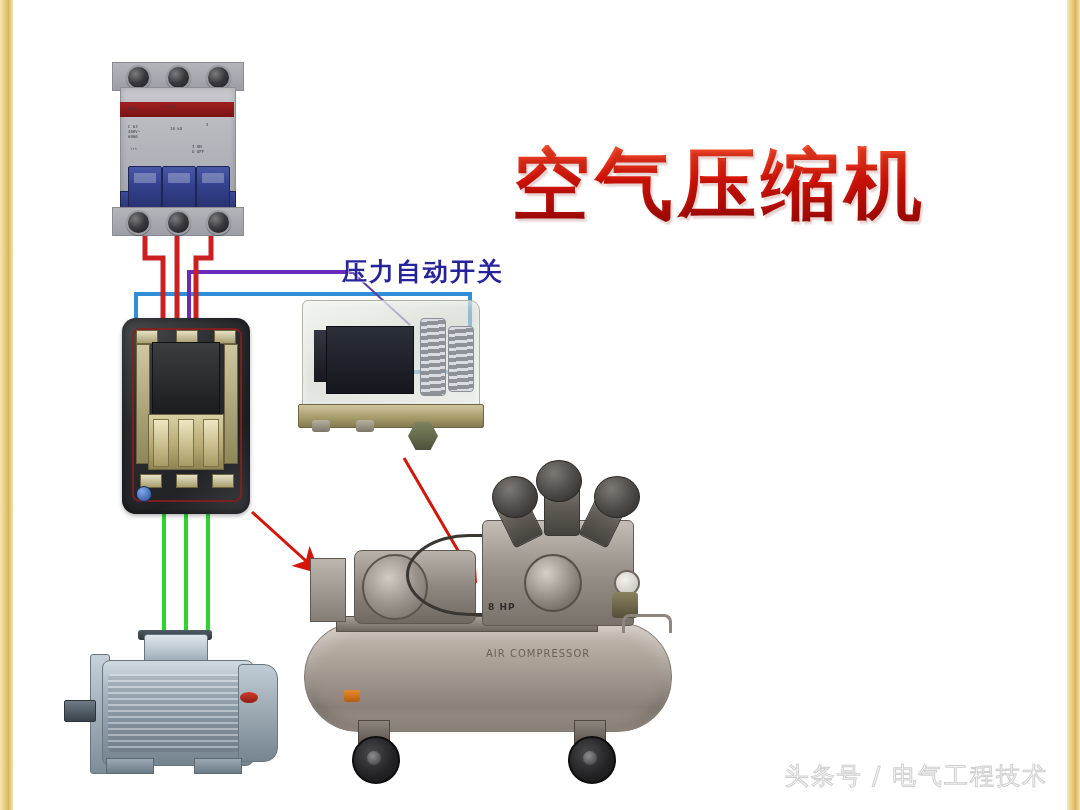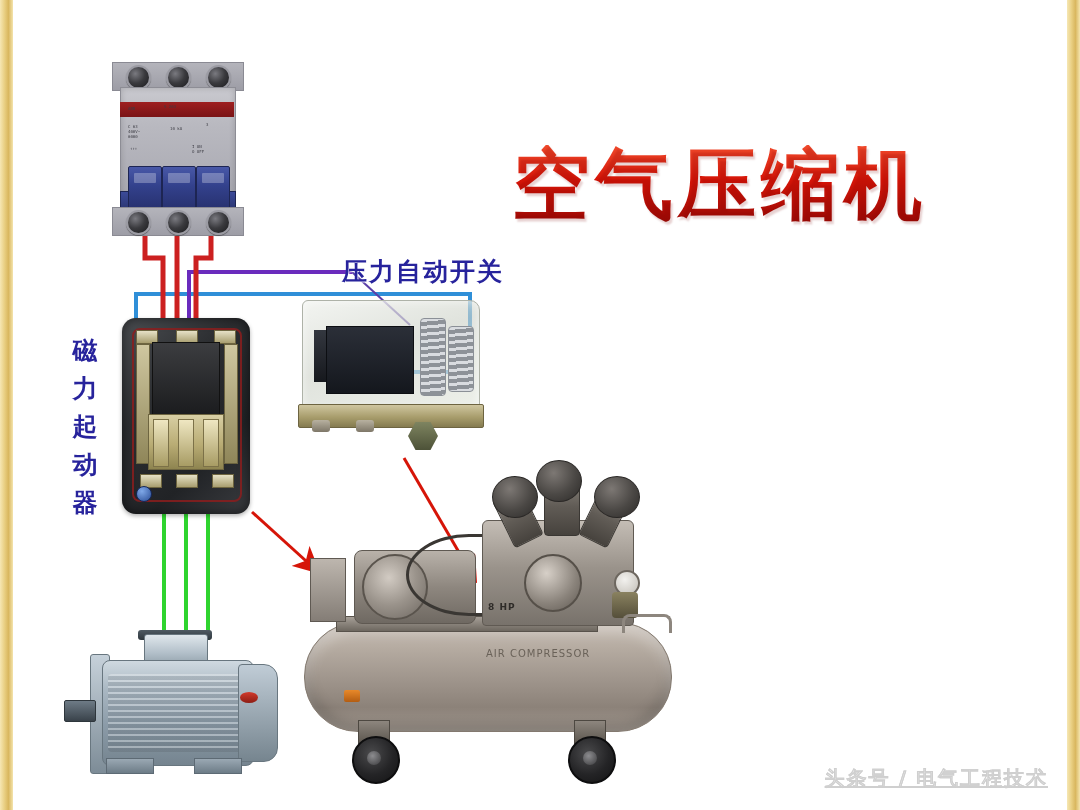--- a/index.html
+++ b/index.html
@@ -75,27 +75,26 @@
     letter-spacing: 0;
     white-space: normal;
     text-align: center;
   }
 
   
   #watermark {
     position: absolute;
     right: 32px;
     bottom: 18px;
-    font-size: 20px;
+    font-size: 24px;
     letter-spacing: 2px;
     color: rgba(255,255,255,0.05);
     -webkit-text-stroke: 1px #cfcfcf;
     text-shadow: 1px 1px 0 rgba(255,255,255,0.8);
     white-space: nowrap;
-    text-decoration: underline;
   }
 
   
   .comp { position: absolute; }
 
   
   #breaker { left: 112px; top: 62px; width: 130px; height: 170px; }
   #breaker .brk-body {
     position: absolute; left: 8px; top: 25px; width: 114px; height: 122px;
     background: linear-gradient(180deg,#c9c9cf 0%, #b9b9c0 30%, #aeaeb6 70%, #a3a3ab 100%);
@@ -550,16 +549,15 @@
     <div class="shaft"></div>
     <div class="foot" style="left:44px;"></div>
     <div class="foot" style="left:132px;"></div>
   </div>
 
   <div id="title-fallback">空气压缩机</div>
   <div id="title">空气压缩机</div>
 
   <div id="label-pressure-switch" class="blue-label">压力自动开关</div>
 
-  <div id="label-starter" class="blue-label">磁力起动器</div>
 
   <div id="watermark">头条号 / 电气工程技术</div>
 </div>
 
 </body></html>

